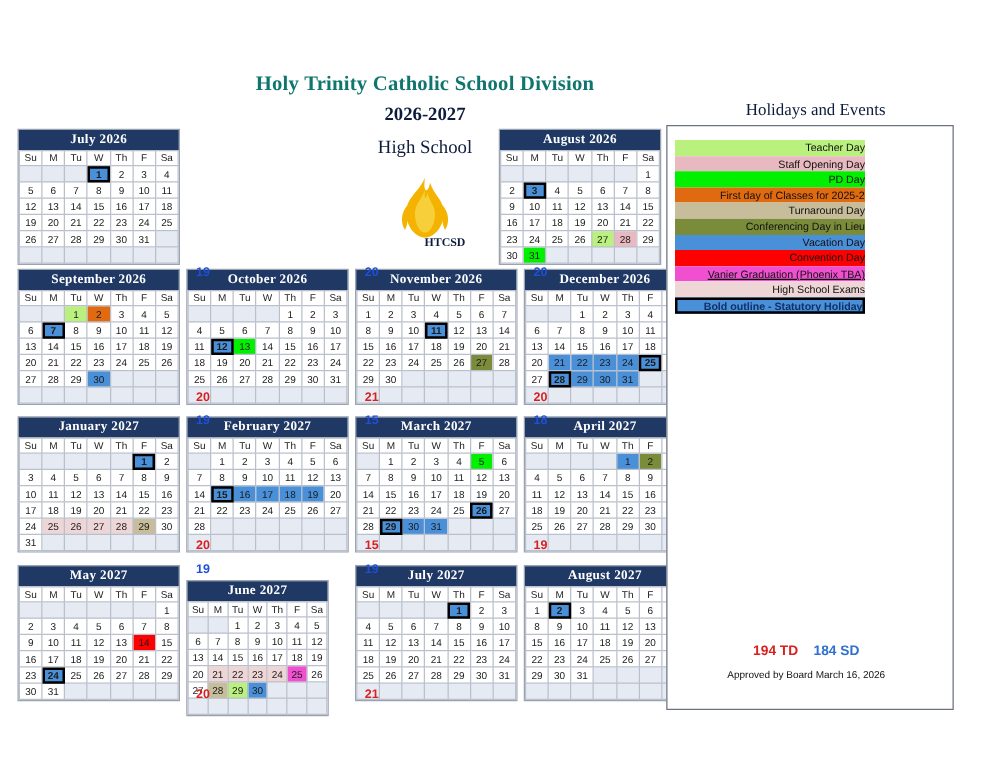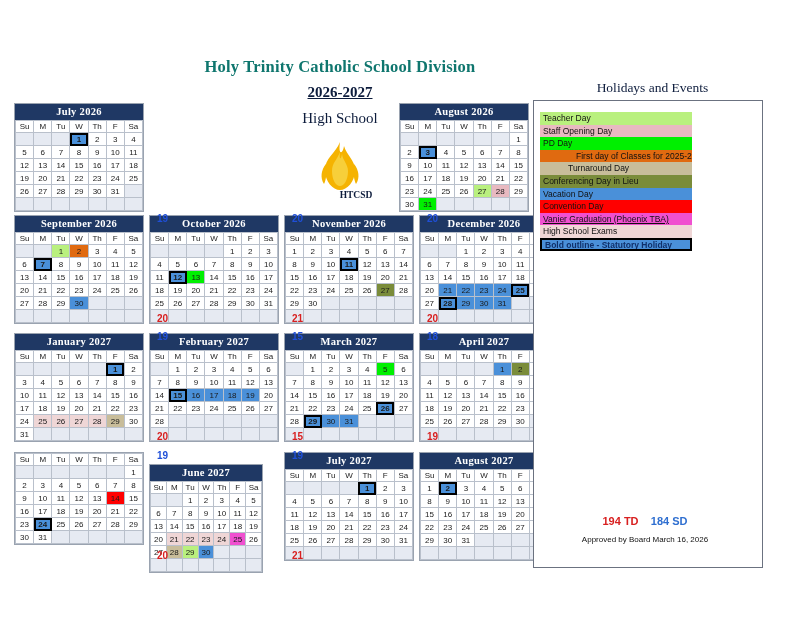--- a/index.html
+++ b/index.html
@@ -25,21 +25,20 @@
     color: #0f766e;
     letter-spacing: 0.2px;
     line-height: 1.35;
   }
   .sub-title {
     font-family: "Liberation Serif", serif;
     font-weight: bold;
     font-size: 15px;
     color: #0d1c3c;
     margin-top: 6px;
-    text-decoration: underline;
   }
   .school-title {
     font-family: "Liberation Serif", serif;
     font-weight: normal;
     font-size: 15px;
     color: #0d1c3c;
     margin-top: 9px;
   }
 
   
@@ -156,20 +155,21 @@
   }
   .legend-row {
     font-family: "Liberation Sans", sans-serif;
     font-size: 8.5px;
     color: #111111;
     height: 12.6px;
     line-height: 12.6px;
     padding-left: 3px;
     white-space: nowrap;
     overflow: hidden;
+    text-align: right;
   }
   .legend-row.bold-outline {
     border: 2px solid #000000;
     height: 13.5px;
     line-height: 10px;
     font-weight: bold;
     color: #10306a;
   }
 
   .totals {
@@ -927,20 +927,21 @@
               <td class="blank"></td>
               <td class="blank"></td>
               <td class="blank"></td>
               <td class="blank"></td>
               <td class="blank"></td>
             </tr>
           </tbody>
         </table>
       </div>
       <div class="cal" style="left: 14px; top: 452px; width: 130px;">
+        <div class="cal-head">May 2027</div>
         <table class="cal-grid">
           <thead>
             <tr>
               <th>Su</th>
               <th>M</th>
               <th>Tu</th>
               <th>W</th>
               <th>Th</th>
               <th>F</th>
               <th>Sa</th>

